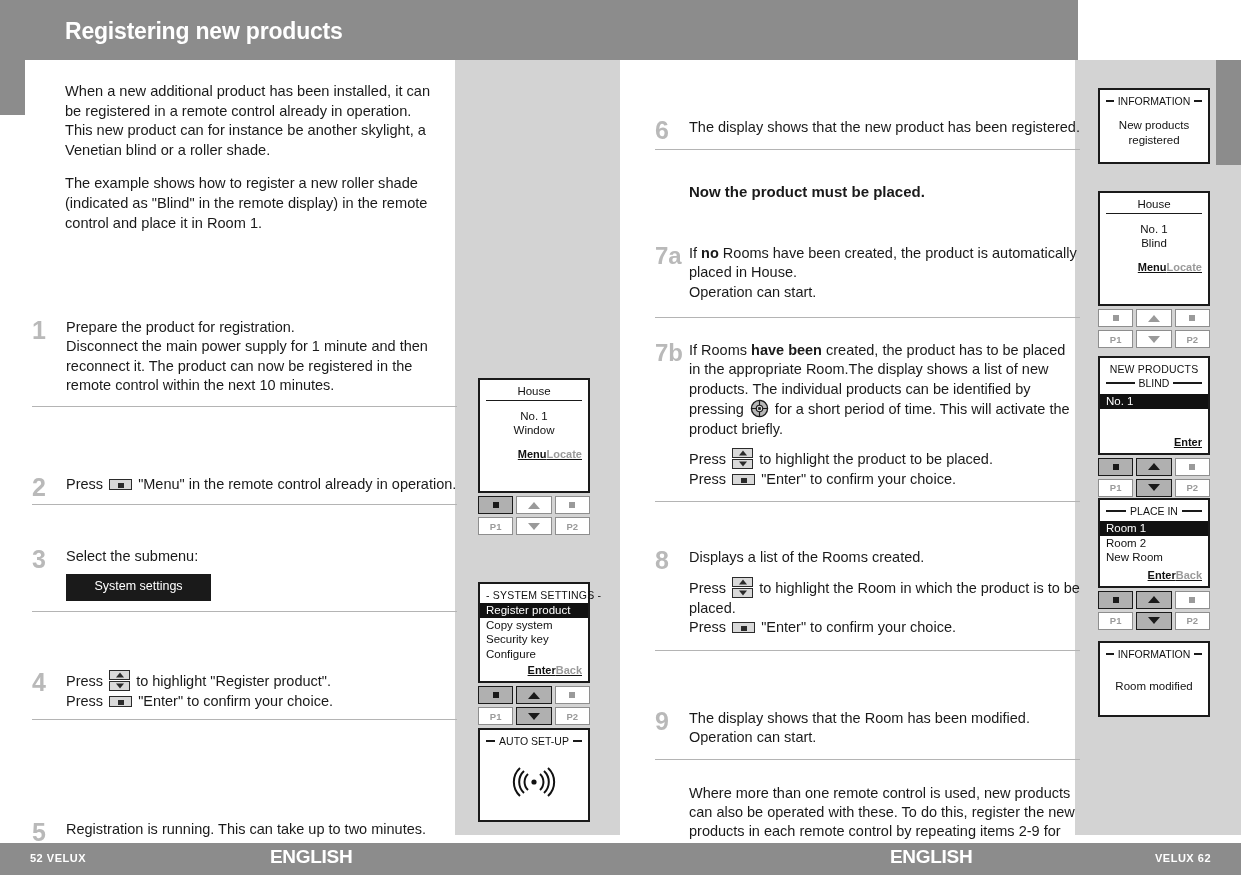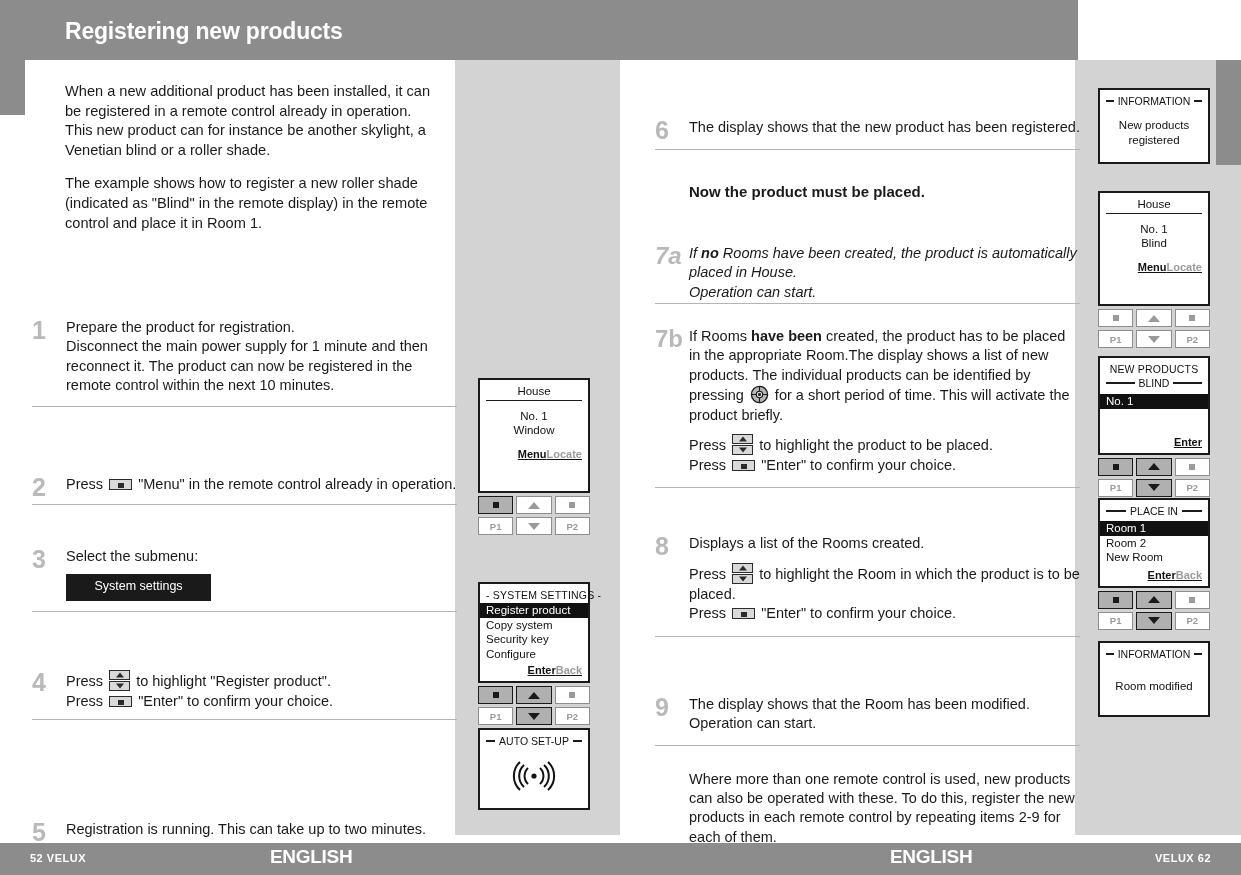--- a/index.html
+++ b/index.html
@@ -172,21 +172,21 @@
   }
   .rc-btn .tri-dn {
     width:0;height:0;border-left:6px solid transparent;border-right:6px solid transparent;border-top:7px solid #1a1a1a;
   }
   .rc-btn .tri-up.dim { border-bottom-color:#9a9a9a; }
   .rc-btn .tri-dn.dim { border-top-color:#9a9a9a; }
   .rc-btn .plabel { font-size:9.5px; font-weight:bold; color:#9a9a9a; }
   .rc-box-tall { padding-bottom:30px; }
   .rc-info { height:76px; display:flex; flex-direction:column; }
   .rc-info-body { flex:1; display:flex; align-items:center; justify-content:center; text-align:center; line-height:15px;}
-  .autosetup { height:82px; display:flex; flex-direction:column; }
+  .autosetup { height:94px; display:flex; flex-direction:column; }
   .autosetup-body { flex:1; display:flex; align-items:center; justify-content:center; }
   .dash-title { display:flex; align-items:center; gap:4px; justify-content:center; }
   .dash-title .ln { height:1.4px; background:#1a1a1a; flex:1; }
   .dash-title .tx { font-size:10.5px; white-space:nowrap; }
 </style>
 </head>
 <body>
 
 <div class="page-bg-left-gray"></div>
 <div class="page-white-left"></div>
@@ -264,21 +264,21 @@
       <p>The display shows that the new product has been registered.</p>
     </div>
   </div>
 
   <div class="step no-rule" style="padding-top:32px;padding-bottom:0;">
     <div class="step-body">
       <p class="lead-bold">Now the product must be placed.</p>
     </div>
   </div>
 
-  <div class="step" style="padding-top:42px;padding-bottom:1px;font-style:italic;">
+  <div class="step" style="padding-top:42px;padding-bottom:15px;">
     <div class="step-num small" style="top:42px;">7a</div>
     <div class="step-body">
       <p>
         <span>If </span><span class="bold">no</span><span> Rooms have been created, the product is automatically placed in House.</span>
       </p>
       <p>Operation can start.</p>
     </div>
   </div>
 
   <div class="step" style="padding-top:23px;padding-bottom:12px;">

